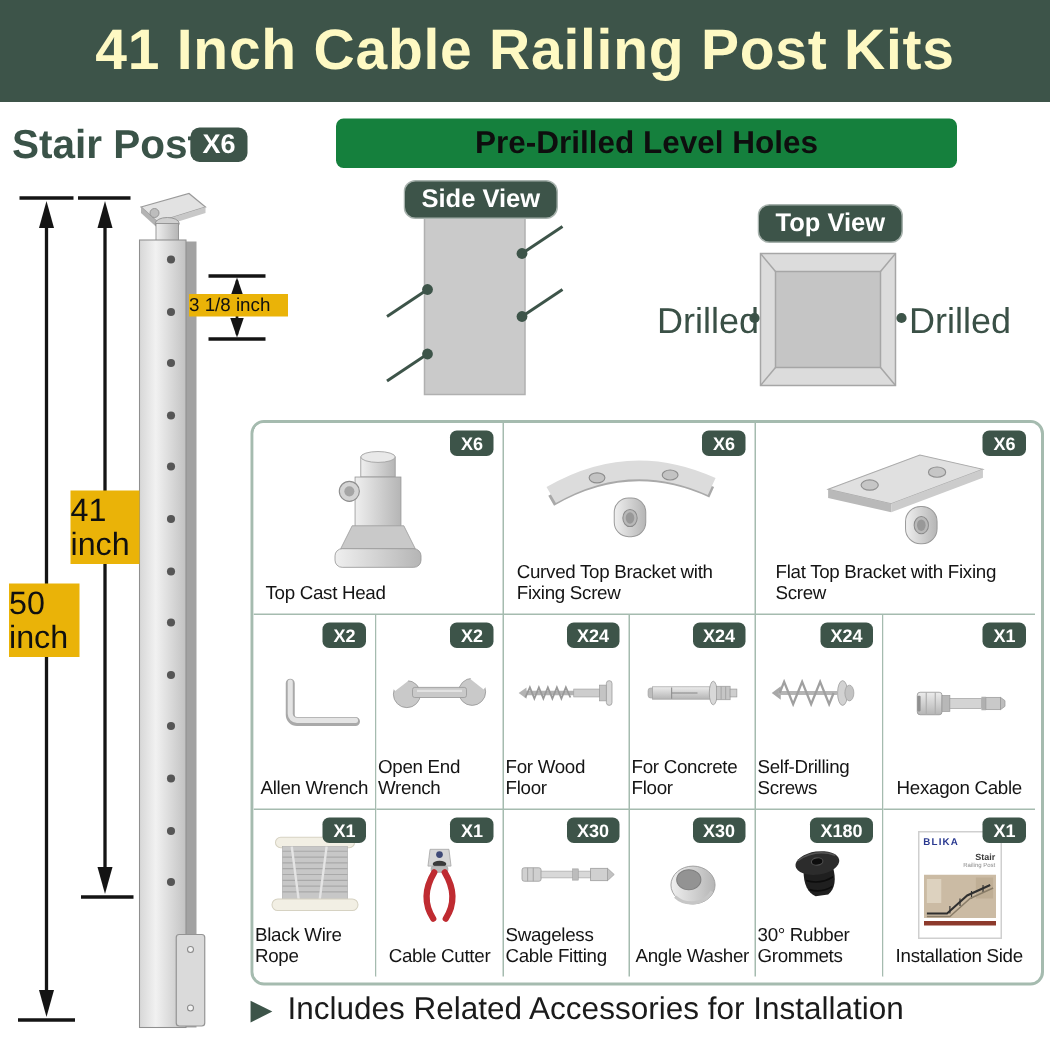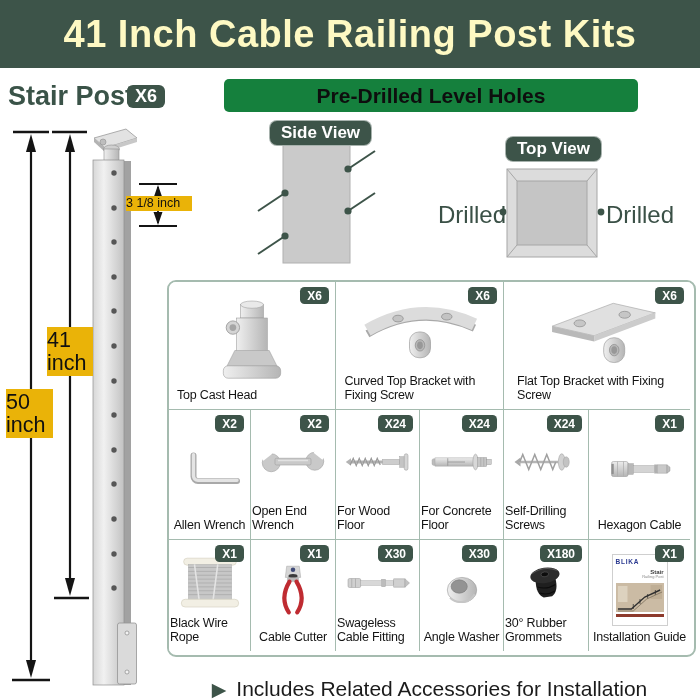--- a/index.html
+++ b/index.html
@@ -62,21 +62,21 @@
   .booklet{width:56px;height:72px;background:#fff;border:1px solid #cfcfcf;box-sizing:border-box;
            padding:3px 3px 2px 3px;display:flex;flex-direction:column;}
   .bk-brand{font-size:6.5px;font-weight:bold;color:#2a3990;letter-spacing:.8px;}
   .bk-head{text-align:right;margin-top:4px;}
   .bk-title{font-size:6px;font-weight:bold;color:#3c3c3c;line-height:1;}
   .bk-sub{font-size:4px;color:#8a8a8a;line-height:1.2;}
   .bk-photo{width:100%;height:29px;margin-top:3px;}
   .bk-bar{height:3.5px;background:#8d3a2c;margin-top:2px;}
 
   
-  .footer{left:167px;top:661px;width:525px;text-align:center;z-index:2;font-size:21px;color:#1b1b1b;margin-top:16px;}
+  .footer{left:167px;top:661px;width:525px;text-align:left;z-index:2;font-size:21px;color:#1b1b1b;}
   .footer .tri{color:#3d5449;font-size:19px;margin-right:10px;}
 </style>
 </head>
 <body>
 
 <div class="abs banner">
   <span class="banner-title">41 Inch Cable Railing Post Kits</span>
 </div>
 
 <div class="abs stair-title">Stair Post</div>
@@ -441,19 +441,19 @@
           <path d="M2,26 L16,26 L30,14 L46,7" stroke="#2f2f2f" stroke-width="1.4" fill="none"></path>
           <line x1="18" y1="26" x2="18" y2="21" stroke="#2f2f2f" stroke-width="0.8"></line>
           <line x1="25" y1="21" x2="25" y2="16" stroke="#2f2f2f" stroke-width="0.8"></line>
           <line x1="33" y1="16" x2="33" y2="11" stroke="#2f2f2f" stroke-width="0.8"></line>
           <line x1="41" y1="12" x2="41" y2="7" stroke="#2f2f2f" stroke-width="0.8"></line>
           <path d="M2,28 L18,28 L32,16 L48,9" stroke="#8a7d68" stroke-width="1" fill="none"></path>
         </svg>
         <div class="bk-bar"></div>
       </div>
     </div>
-    <div class="plabel">Installation Guide</div>
+    <div class="plabel">Installation Side</div>
   </div>
 </div>
 
 <div class="abs footer">
   <span class="tri">▶</span><span>Includes Related Accessories for Installation</span>
 </div>
 
 </body></html>

